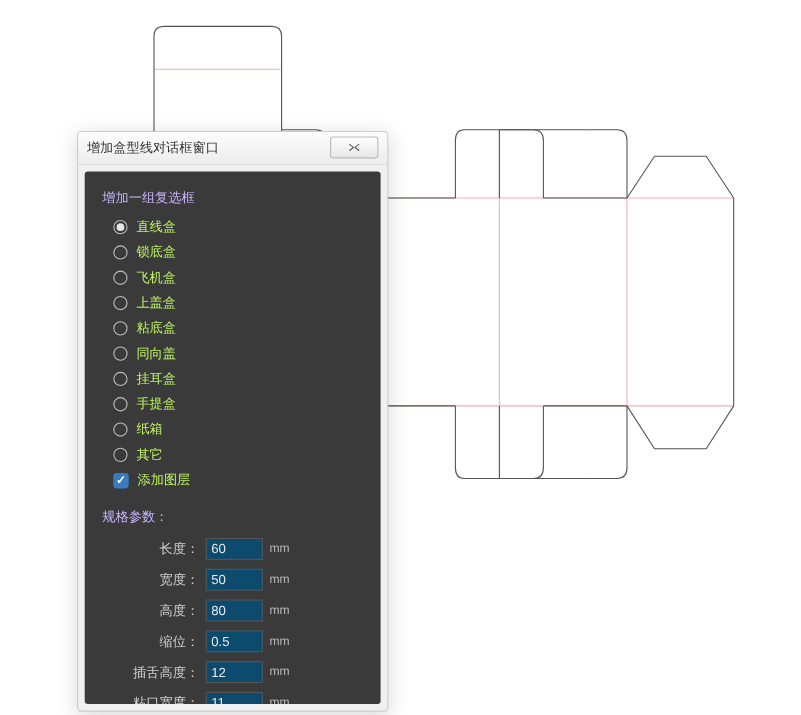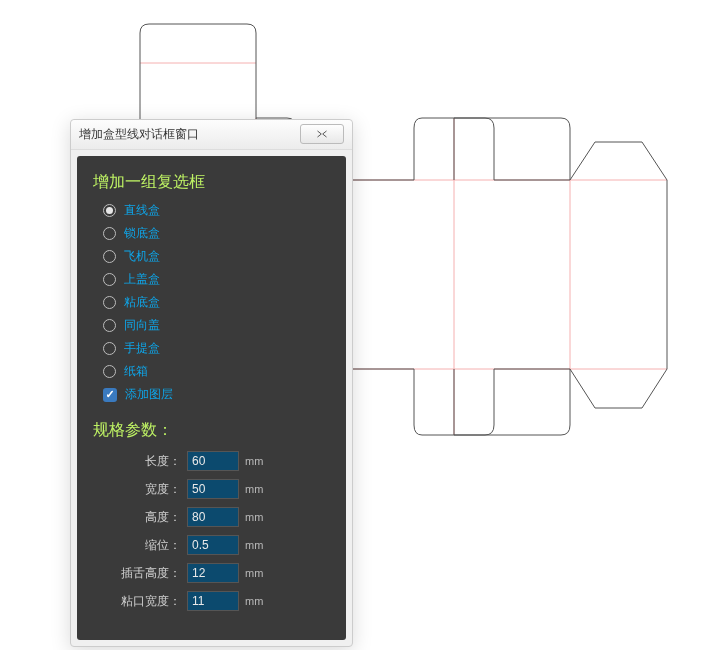--- a/index.html
+++ b/index.html
@@ -66,23 +66,23 @@
       flex: 1;
       margin: 6px;
       background: #3a3a3a;
       border-radius: 3px;
       padding: 10px 10px 10px 16px;
       color: #cfcfcf;
       font-size: 12px;
       overflow: hidden;
     }
     .section-label {
-      color: #bef264;
+      color: #c4b5fd;
       margin: 6px 0 6px 0;
-      font-size: 16px;
+      font-size: 12px;
     }
     .radio-row, .check-row {
       display: flex;
       align-items: center;
       gap: 8px;
       padding: 3px 0 3px 10px;
       cursor: pointer;
     }
     .radio-mark {
       width: 13px; height: 13px;
@@ -105,21 +105,21 @@
       border-radius: 3px;
       background: #3a7abf;
       display: flex;
       align-items: center;
       justify-content: center;
       flex-shrink: 0;
       color: #fff;
       font-size: 11px;
       font-weight: bold;
     }
-    .opt-label { color: #0ea5e9; }
+    .opt-label { color: #bef264; }
     .param-row {
       display: flex;
       align-items: center;
       justify-content: flex-start;
       gap: 6px;
       padding: 4px 0;
     }
     .param-label {
       width: 88px;
       text-align: right;
@@ -229,25 +229,33 @@
         <div class="radio-row">
           <span class="radio-mark"></span>
           <span class="opt-label">粘底盒</span>
         </div>
         <div class="radio-row">
           <span class="radio-mark"></span>
           <span class="opt-label">同向盖</span>
         </div>
         <div class="radio-row">
           <span class="radio-mark"></span>
+          <span class="opt-label">挂耳盒</span>
+        </div>
+        <div class="radio-row">
+          <span class="radio-mark"></span>
           <span class="opt-label">手提盒</span>
         </div>
         <div class="radio-row">
           <span class="radio-mark"></span>
           <span class="opt-label">纸箱</span>
+        </div>
+        <div class="radio-row">
+          <span class="radio-mark"></span>
+          <span class="opt-label">其它</span>
         </div>
       </div>
 
     <div class="check-row">
       <span class="check-mark">✓</span>
       <span class="opt-label">添加图层</span>
     </div>
 
     <div class="spec-block">
       <div class="section-label">规格参数：</div>

